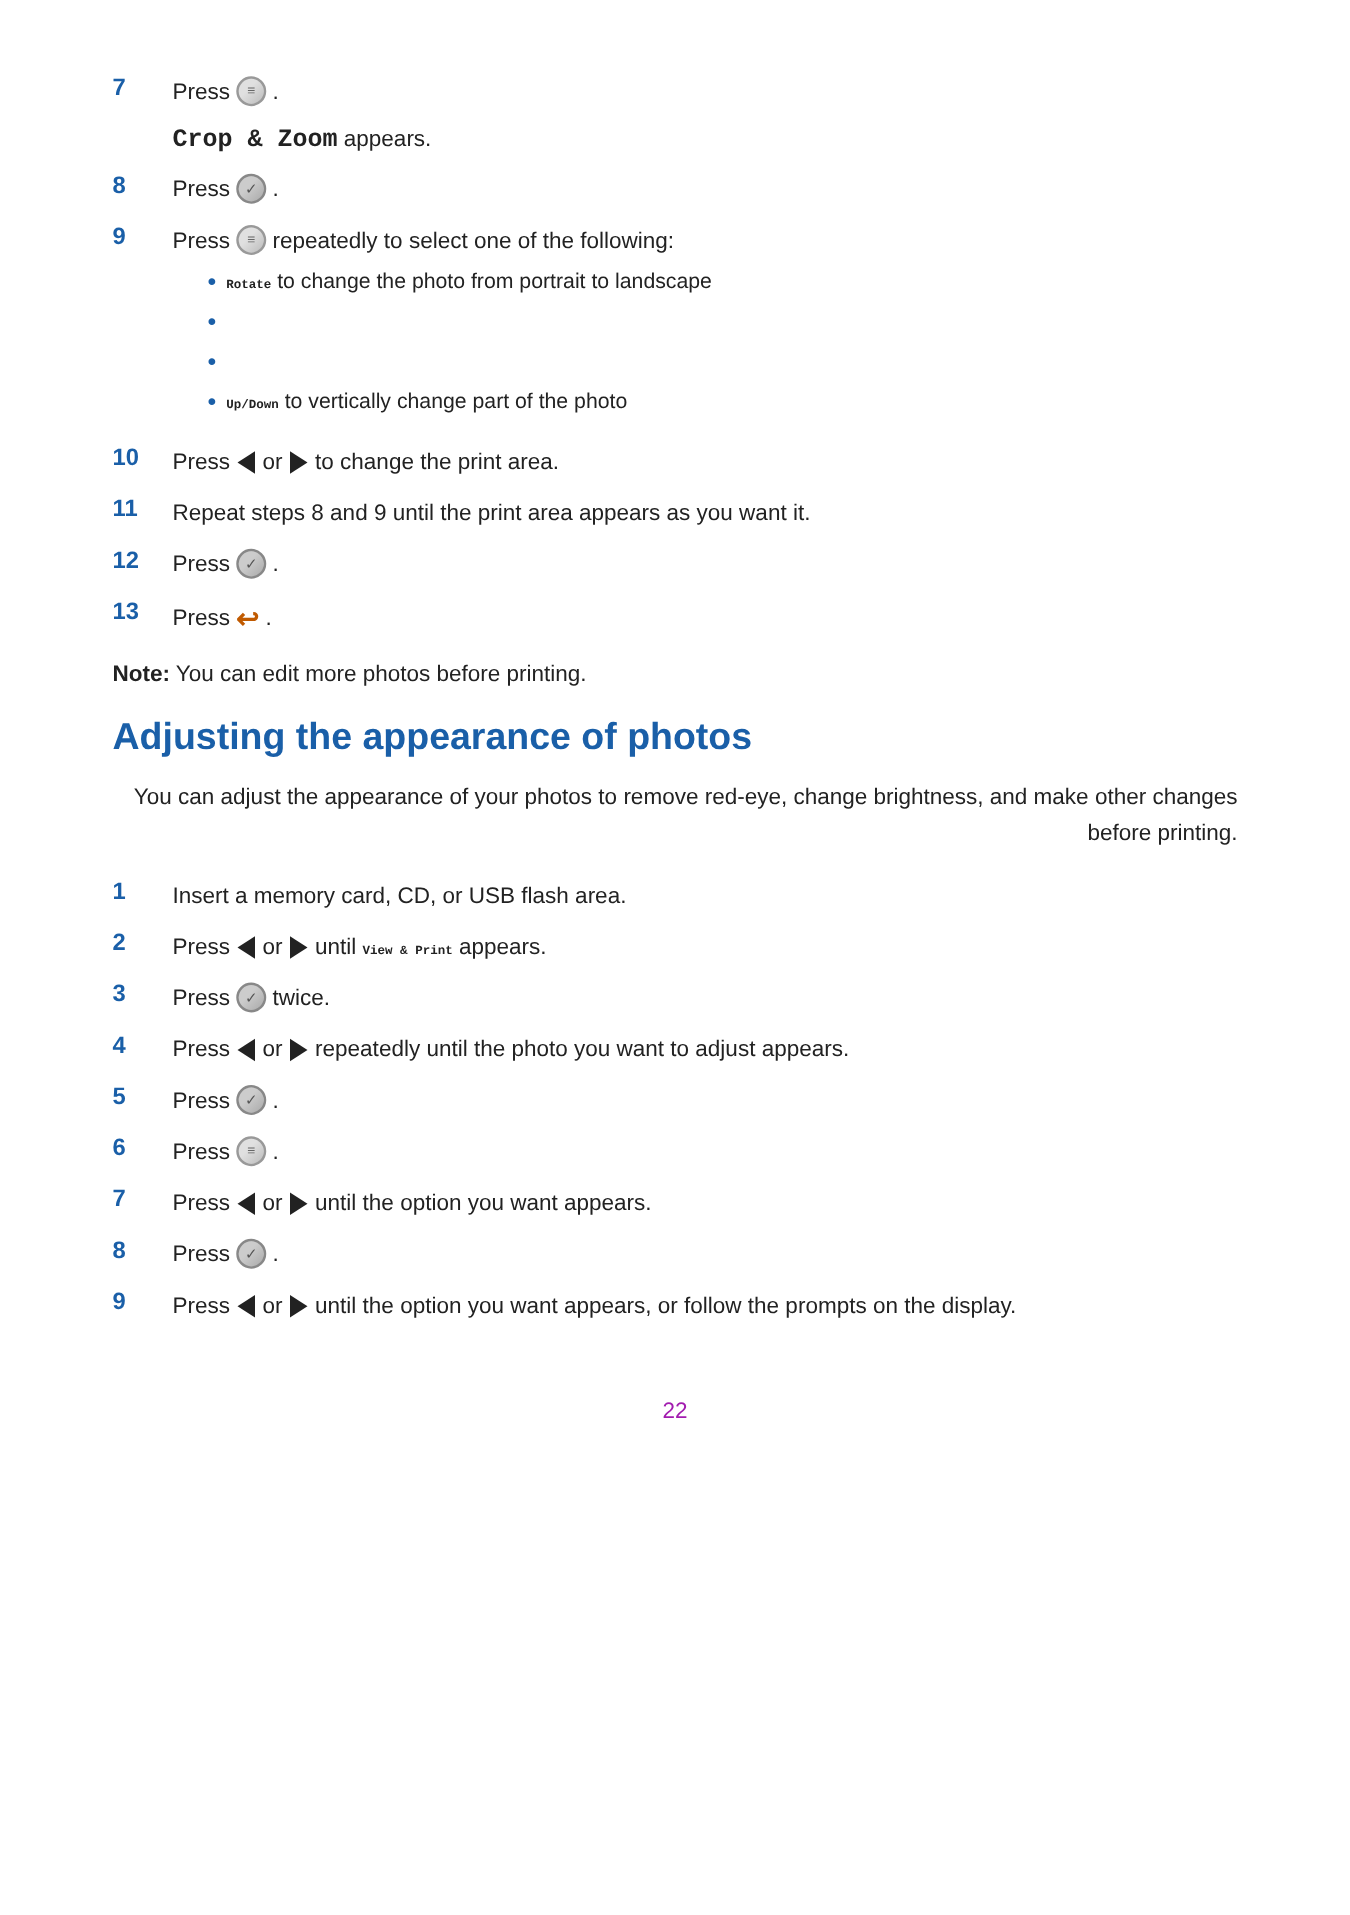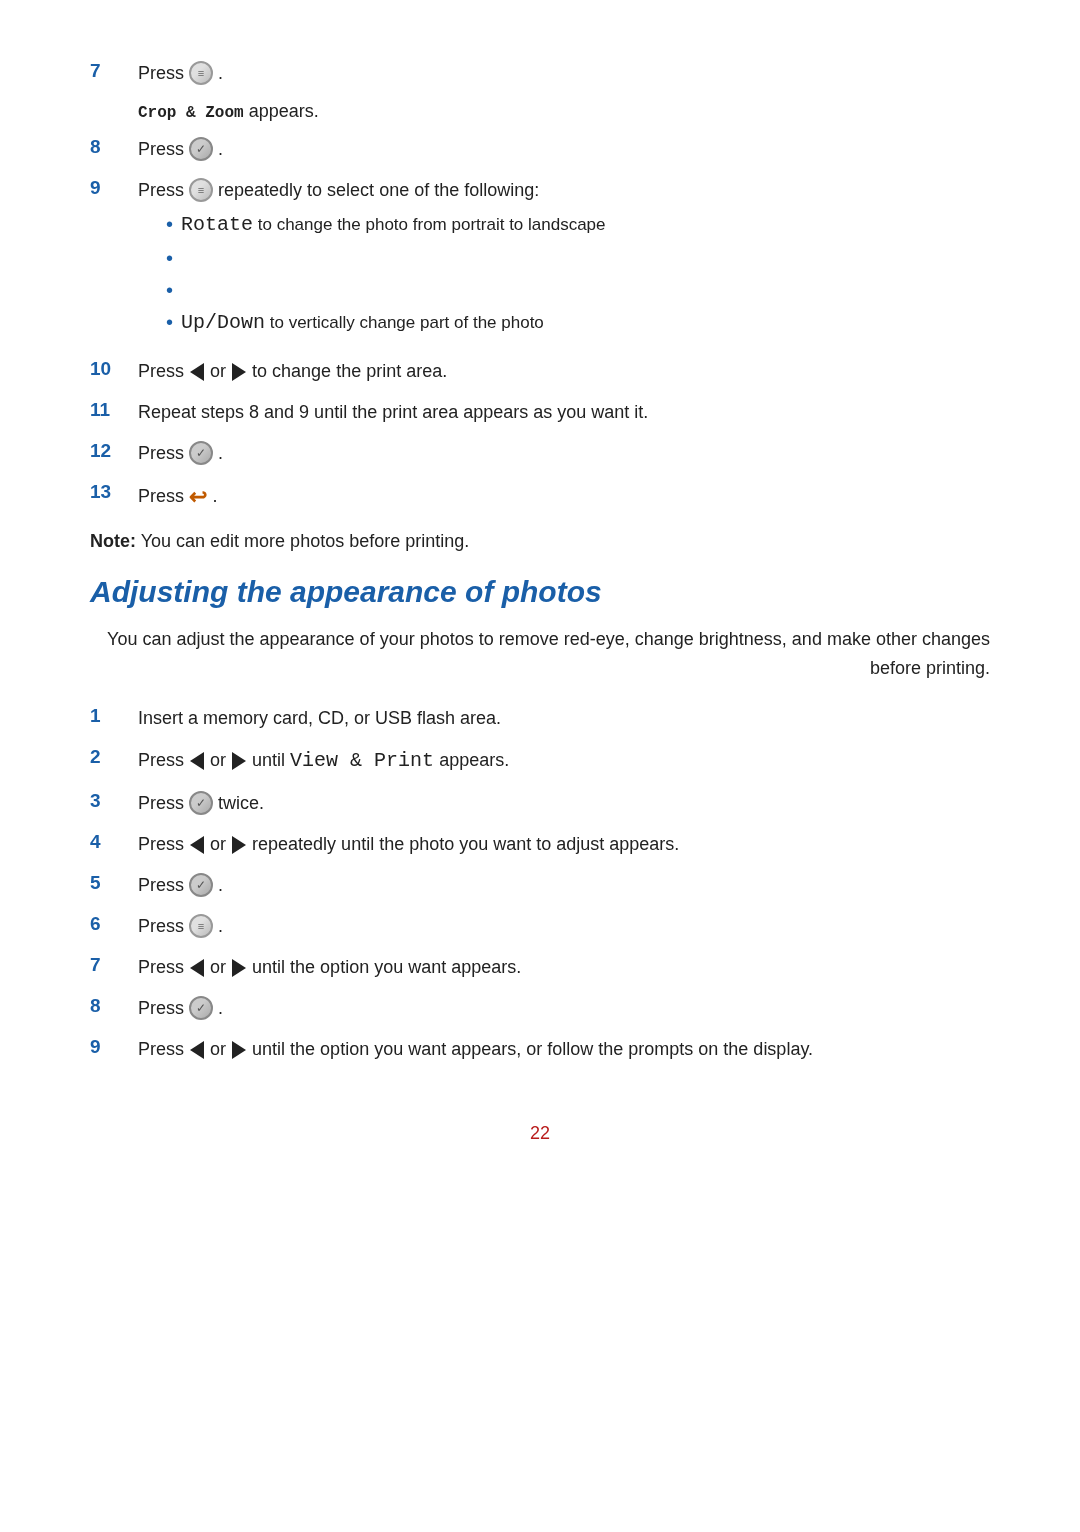--- a/index.html
+++ b/index.html
@@ -44,51 +44,50 @@
       font-size: 20px;
       margin-right: 8px;
       line-height: 1.4;
     }
     .bullet-text {
       font-size: 17px;
       line-height: 1.5;
     }
     code, .mono {
       font-family: 'Courier New', Courier, monospace;
-      font-weight: normal;
-      font-size: 20px;
+      font-weight: bold;
+      font-size: 10px;
     }
     .note-block {
       margin-top: 10px;
       margin-bottom: 12px;
       font-size: 18px;
       line-height: 1.5;
     }
     .note-bold {
       font-weight: bold;
     }
     .section-heading {
       font-size: 30px;
       font-weight: bold;
       color: #1a5fa8;
       margin-top: 20px;
       margin-bottom: 16px;
-      font-style: italic;
     }
     .section-intro {
       font-size: 18px;
       line-height: 1.6;
       margin-bottom: 22px;
       text-align: right;
     }
     .page-footer {
       text-align: center;
       margin-top: 60px;
       font-size: 18px;
-      color: #b91c1c;
+      color: #a21caf;
     }
     .icon-left-arrow {
       display: inline-block;
       width: 0;
       height: 0;
       border-top: 9px solid transparent;
       border-bottom: 9px solid transparent;
       border-right: 14px solid #222;
       vertical-align: middle;
       margin: 0 1px;
@@ -149,21 +148,21 @@
 <div class="step-block">
   <div class="step-num">7</div>
   <div class="step-content">
     <span>Press </span>
     <span class="icon-menu-circle">≡</span>
     <span>.</span>
   </div>
 </div>
 
 <div style="margin-left: 48px; margin-bottom: 14px;">
-  <span style="font-family:'Courier New',Courier,monospace;font-weight:bold;font-size:16px;">Crop &amp; Zoom</span>
+  <span style="font-family:'Courier New',Courier,monospace;font-weight:bold;font-size:20px;">Crop &amp; Zoom</span>
   <span> appears.</span>
 </div>
 
 <div class="step-block">
   <div class="step-num">8</div>
   <div class="step-content">
     <span>Press </span>
     <span class="icon-ok-circle">✓</span>
     <span>.</span>
   </div>

